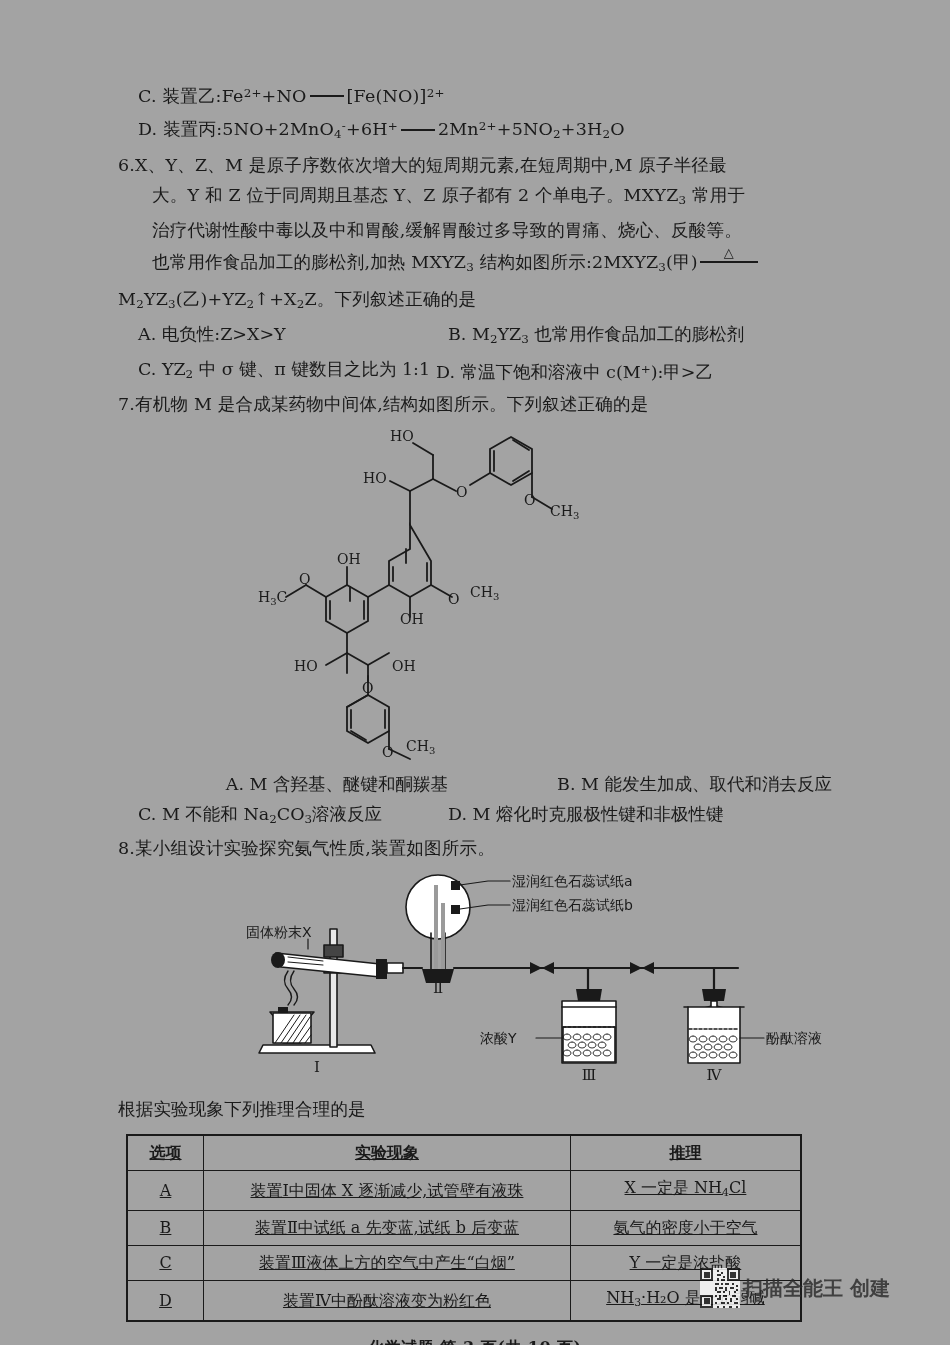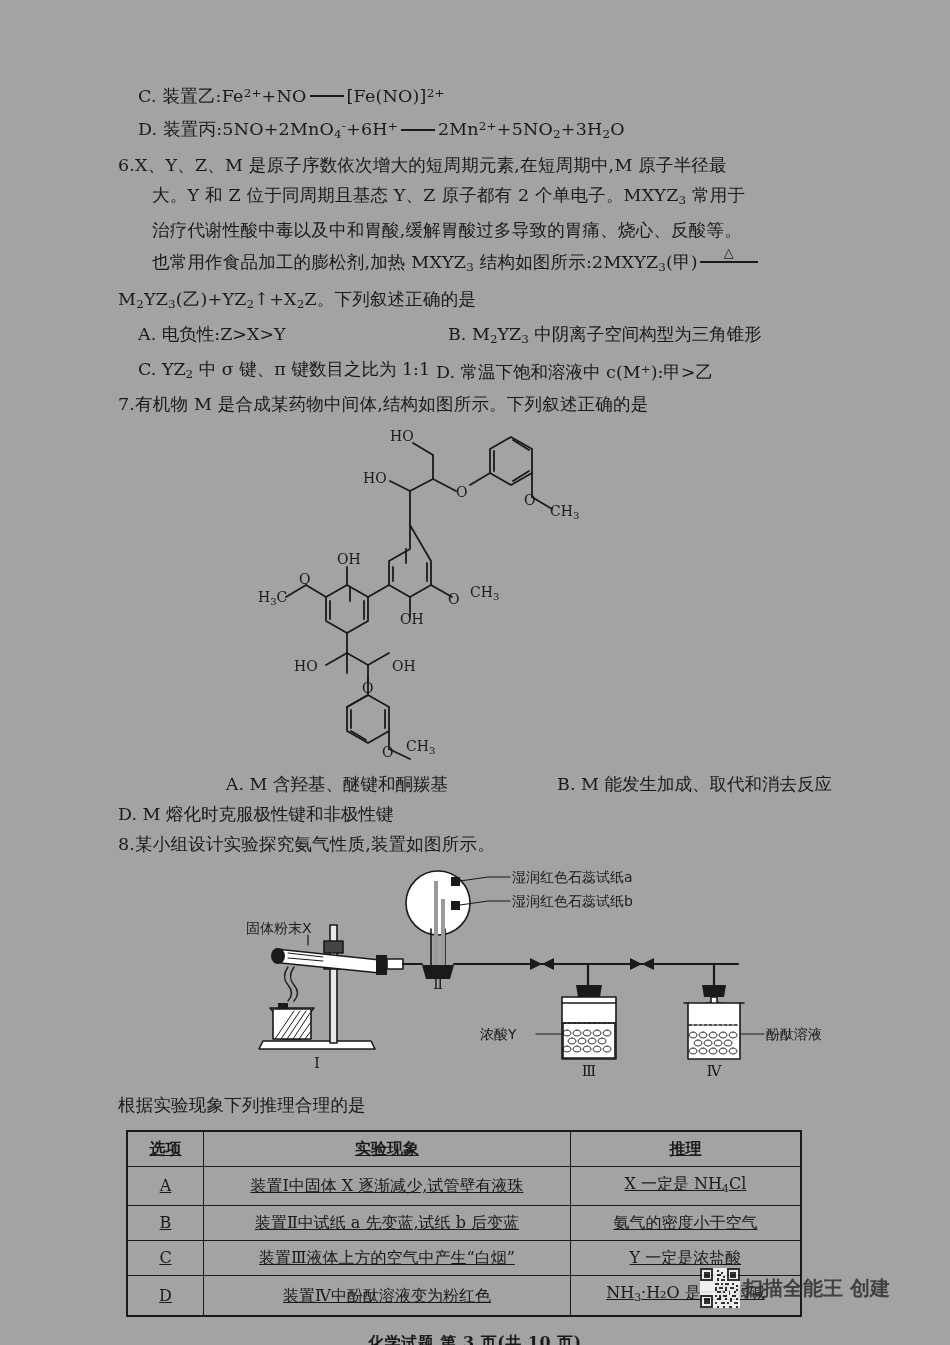--- a/index.html
+++ b/index.html
@@ -173,21 +173,21 @@
     </div>
     <div class="ln">
       <span>M</span><sub>2</sub><span>YZ</span><sub>3</sub><span>(乙)+YZ</span><sub>2</sub><span>↑+X</span><sub>2</sub><span>Z。下列叙述正确的是</span>
     </div>
 
     <div class="opt-row">
       <div class="oa">
         <span>A. 电负性:Z&gt;X&gt;Y</span>
       </div>
       <div class="ob">
-        <span>B. M</span><sub>2</sub><span>YZ</span><sub>3</sub><span> 中阴离子空间构型为三角锥形</span>
+        <span>B. M</span><sub>2</sub><span>YZ</span><sub>3</sub><span> 也常用作食品加工的膨松剂</span>
       </div>
     </div>
     <div class="opt-row tight">
       <div class="oa">
         <span>C. YZ</span><sub>2</sub><span> 中 σ 键、π 键数目之比为 1:1</span>
       </div>
       <div class="ob">
         <span>D. 常温下饱和溶液中 c(M</span><sup>+</sup><span>):甲&gt;乙</span>
       </div>
     </div>
@@ -303,20 +303,23 @@
 
     <div class="opt-row" style="margin-top:4px;text-align:right;">
       <div class="oa">
         <span>A. M 含羟基、醚键和酮羰基</span>
       </div>
       <div class="ob">
         <span>B. M 能发生加成、取代和消去反应</span>
       </div>
     </div>
     <div class="opt-row">
+      <div class="oa">
+        <span>C. M 不能和 Na</span><sub>2</sub><span>CO</span><sub>3</sub><span>溶液反应</span>
+      </div>
       <div class="ob">
         <span>D. M 熔化时克服极性键和非极性键</span>
       </div>
     </div>
 
     <div class="ln">
       <span class="qnum">8.</span><span>某小组设计实验探究氨气性质,装置如图所示。</span>
     </div>
 
     <div class="appar-fig">

